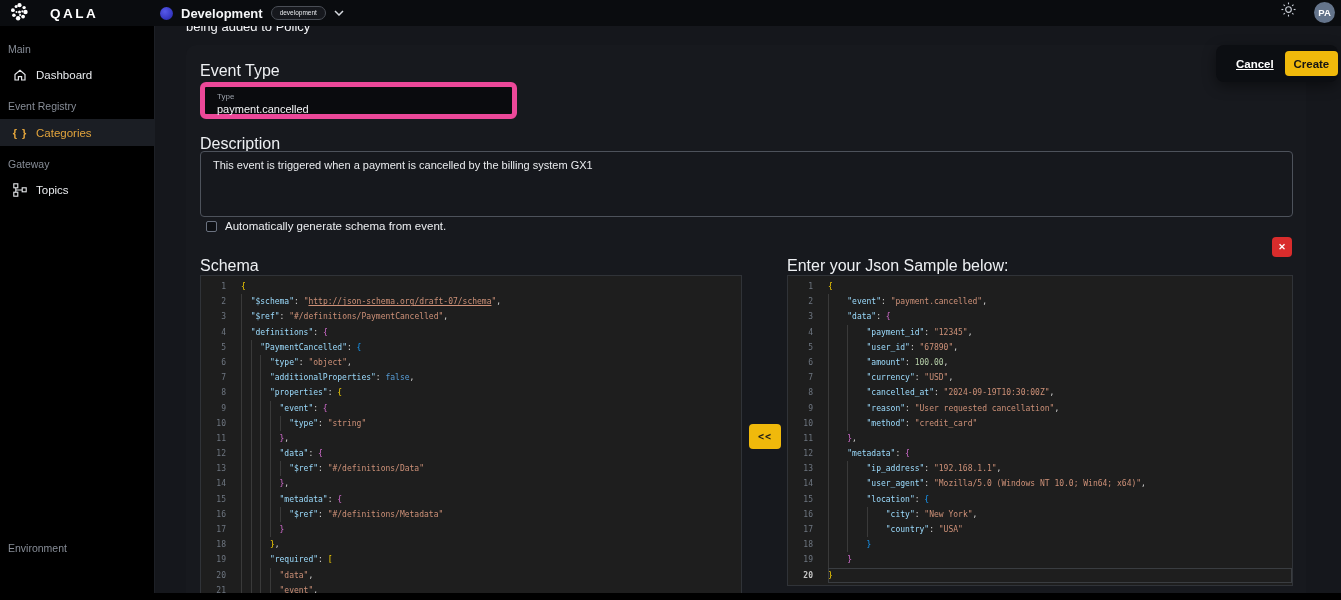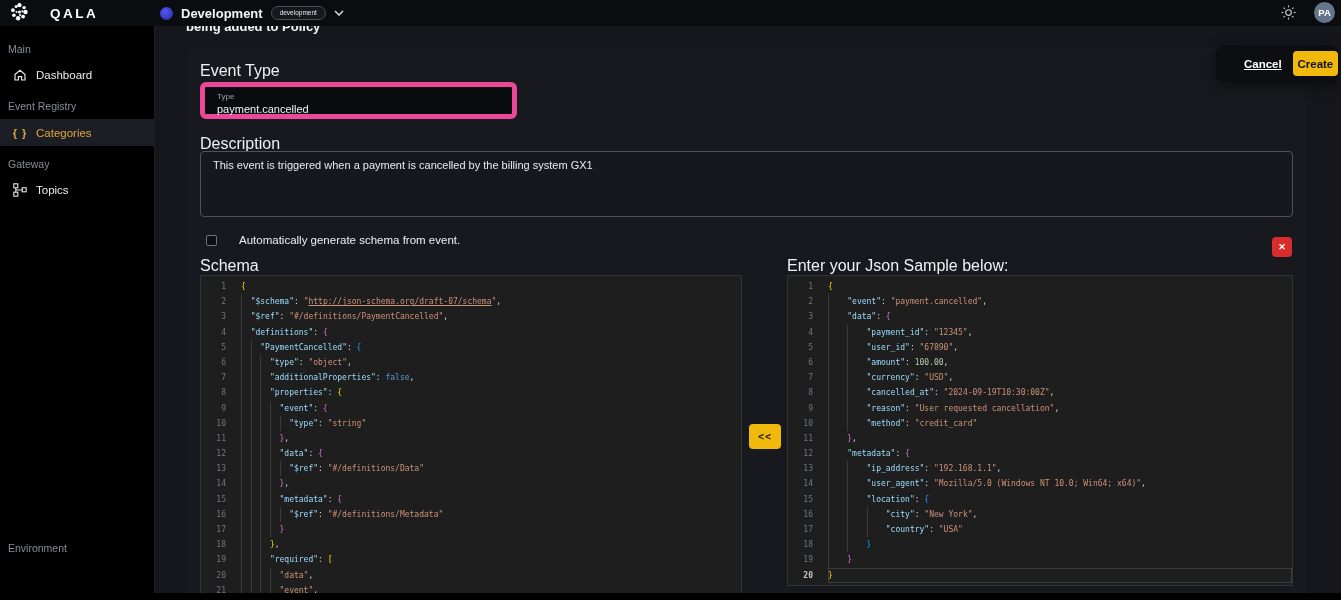--- a/index.html
+++ b/index.html
@@ -13,51 +13,51 @@
   .app{position:relative;width:1341px;height:600px;overflow:hidden;background:#121419;color:#e8eaed}
 
   
   .topbar{position:absolute;left:0;top:0;width:1341px;height:26px;background:#0a0c0f;z-index:5}
   .brand{position:absolute;left:9px;top:2px;display:flex;align-items:center;gap:20px;cursor:pointer}
   .brand-txt{font-size:13.5px;font-weight:700;letter-spacing:2.5px;color:#fff}
   .envgroup{position:absolute;left:160px;top:1px;height:24px;display:flex;align-items:center;gap:8px;cursor:pointer}
   .envdot{width:13px;height:13px;border-radius:50%;background:radial-gradient(circle at 38% 35%,#5659ea 0%,var(--envdot) 55%,#23249a 100%)}
   .envtitle{font-size:13px;font-weight:700;color:#f5f6f8}
   .envbadge{font-size:6.5px;color:#e7e9ec;border:1px solid #4a4e56;background:#16181d;border-radius:999px;padding:2.5px 8px;line-height:1}
-  .topright{position:absolute;right:6px;top:2px;display:flex;align-items:center;gap:18px}
+  .topright{position:absolute;right:6px;top:2px;display:flex;align-items:flex-start;gap:18px}
   .avatar{width:21px;height:21px;border-radius:50%;background:var(--avatar);color:#fff;font-size:9.5px;font-weight:700;display:flex;align-items:center;justify-content:center;cursor:pointer}
   .sunbtn{cursor:pointer;display:flex;align-items:center}
 
   
   .sidebar{position:absolute;left:0;top:26px;width:155px;height:567px;background:#000000;border-right:1px solid #1d2026;z-index:4}
   .sec{position:absolute;left:8px;font-size:10.5px;color:#878d97}
   .item{position:absolute;left:0;width:155px;height:25px;display:flex;align-items:center;cursor:pointer}
   .item .icn{position:absolute;left:12px;width:16px;display:flex;justify-content:center}
   .item .ilabel{position:absolute;left:36px;font-size:11.5px;color:#e9ebee}
   .item.active{background:#1b1e24;height:27px}
   .item.active .ilabel{color:var(--amber)}
   .braces{font-size:11px;font-weight:700;color:var(--amber);letter-spacing:1px}
 
   
   .content{position:absolute;left:155px;top:26px;width:1186px;height:567px;background:#15171c;overflow:hidden}
-  .clipped-heading{position:absolute;left:31px;top:-7px;font-size:13px;font-weight:700;color:#f2f3f5;white-space:nowrap}
+  .clipped-heading{position:absolute;left:31px;top:-7px;font-size:13px;font-weight:400;color:#f2f3f5;white-space:nowrap}
 
   .actions{position:absolute;left:1061px;top:19px;width:122px;height:37px;background:#0c0e12;border-radius:8px;display:flex;align-items:center;z-index:3;box-shadow:0 4px 14px rgba(0,0,0,.45)}
-  .cancel{margin-left:28px;font-size:11.5px;font-weight:700;color:#fff;text-decoration:underline;cursor:pointer}
+  .cancel{margin-left:20px;font-size:11.5px;font-weight:700;color:#fff;text-decoration:underline;cursor:pointer}
   .create{margin-left:11px;width:64px;height:25px;background:var(--accent);color:#141414;font-size:11.5px;font-weight:700;border:none;border-radius:4px;cursor:pointer;font-family:"Liberation Sans",sans-serif}
 
   .panel{position:absolute;left:31px;top:19px;width:1120px;height:549px;background:#17191e;border-radius:10px 10px 0 0;z-index:1}
   .flabel{position:absolute;font-size:16px;font-weight:400;color:#eef0f3}
   .lbl-eventtype{left:14px;top:17px}
   .typefield{position:absolute;left:14px;top:37px;width:317px;height:37px;background:#0a0b0e;border:5px solid #ec4899;border-radius:6px;padding:5px 12px;cursor:text}
   .typefield .fl{display:block;font-size:8px;color:#9aa0a9;line-height:10px}
   .typefield .fv{display:block;font-size:11px;color:#f4f5f7;line-height:14px}
   .lbl-description{left:14px;top:90px}
   .descbox{position:absolute;left:14px;top:106px;width:1093px;height:66px;background:#16181d;border:1px solid #4d525b;border-radius:4px;padding:7px 12px;font-size:11px;color:#e9ebee;cursor:text}
-  .checkrow{position:absolute;left:20px;top:189px;display:flex;align-items:center;gap:22px}
+  .checkrow{position:absolute;left:20px;top:175px;display:flex;align-items:center;gap:8px}
   .checkbox{width:11px;height:11px;border:1px solid #6b7280;border-radius:2px;background:#0d0f13;cursor:pointer;position:relative}
   .checklabel{font-size:11.5px;color:#eceef1}
   .lbl-schema{left:14px;top:212px}
   .lbl-jsonsample{left:601px;top:212px}
 
   
   .editor{position:absolute;background:var(--ed-bg);border:1px solid #303338;font-family:"DejaVu Sans Mono","Liberation Mono",monospace;font-size:8px;overflow:hidden;padding-top:3px;cursor:text}
   .editor-schema{left:14px;top:230px;width:542px;height:322px}
   .editor-sample{left:601px;top:230px;width:506px;height:311px}
   .cl{display:flex;height:15.2px;line-height:15.2px;position:relative;white-space:pre}

